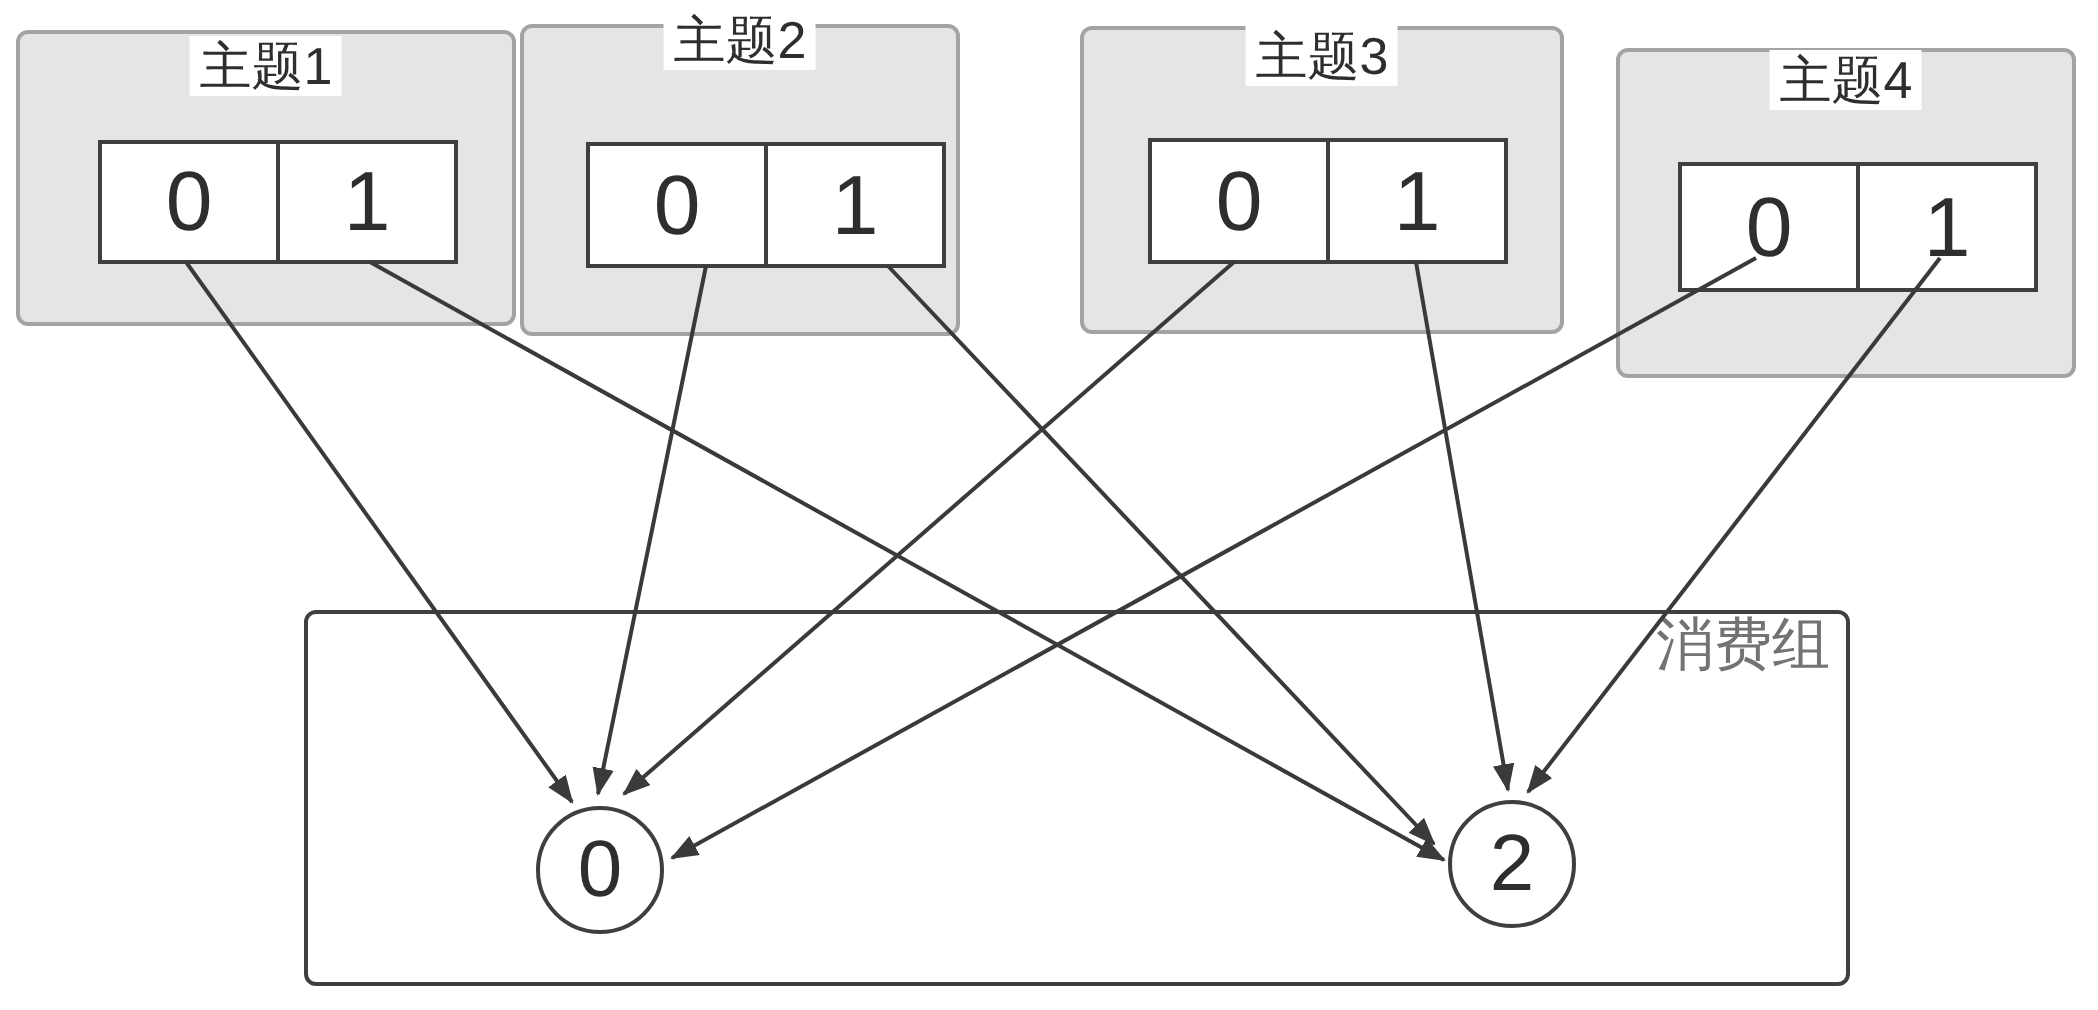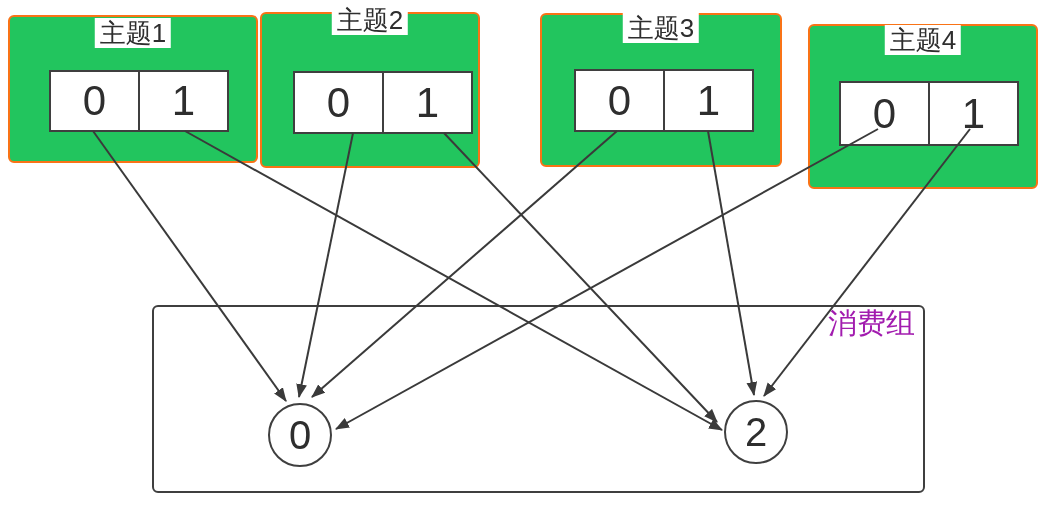--- a/index.html
+++ b/index.html
@@ -1,40 +1,40 @@
 <!DOCTYPE html>
 <html><head>
 <meta charset="utf-8">
 <style>
   html,body{margin:0;padding:0;background:#ffffff;}
   .stage{
     position:relative;width:1049px;height:505px;background:#ffffff;overflow:hidden;
     font-family:"Liberation Sans", sans-serif;color:#2e2e2e;
   }
   .topic-box{
-    position:absolute;border:2px solid #f97316;border-radius:6px;background:#22c55e;box-sizing:border-box;
+    position:absolute;border:2px solid #a3a3a3;border-radius:6px;background:#e5e5e5;box-sizing:border-box;
   }
   .topic-title{
     position:absolute;left:50%;transform:translateX(-50%);
     font-size:26px;line-height:30px;background:#ffffff;padding:0 5px;white-space:nowrap;color:#2e2e2e;
   }
   .partition-row{
     position:absolute;display:flex;box-sizing:border-box;
   }
   .partition-cell{
     flex:1;border:2px solid #3f3f3f;background:#ffffff;box-sizing:border-box;
     display:flex;align-items:center;justify-content:center;
     font-size:42px;color:#2e2e2e;
   }
   .partition-cell + .partition-cell{border-left:none;}
   .group-box{
     position:absolute;border:2px solid #3f3f3f;border-radius:6px;background:#ffffff;box-sizing:border-box;
   }
   .group-label{
-    position:absolute;top:0px;right:8px;font-size:29px;line-height:32px;color:#a21caf;white-space:nowrap;
+    position:absolute;top:0px;right:8px;font-size:29px;line-height:32px;color:#737373;white-space:nowrap;
   }
   .consumer-circle{
     position:absolute;width:64px;height:64px;border:2px solid #3f3f3f;border-radius:50%;
     background:#ffffff;box-sizing:border-box;display:flex;align-items:center;justify-content:center;
     font-size:40px;color:#2e2e2e;
   }
   .edges-overlay{
     position:absolute;left:0;top:0;width:1049px;height:505px;pointer-events:none;
   }
   .edge{stroke:#3a3a3a;stroke-width:2;fill:none;}

